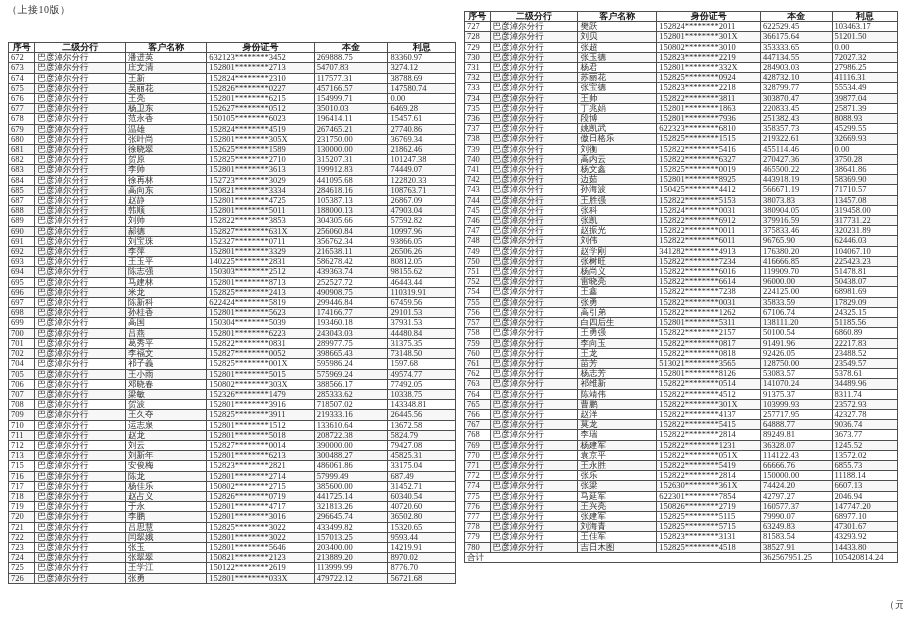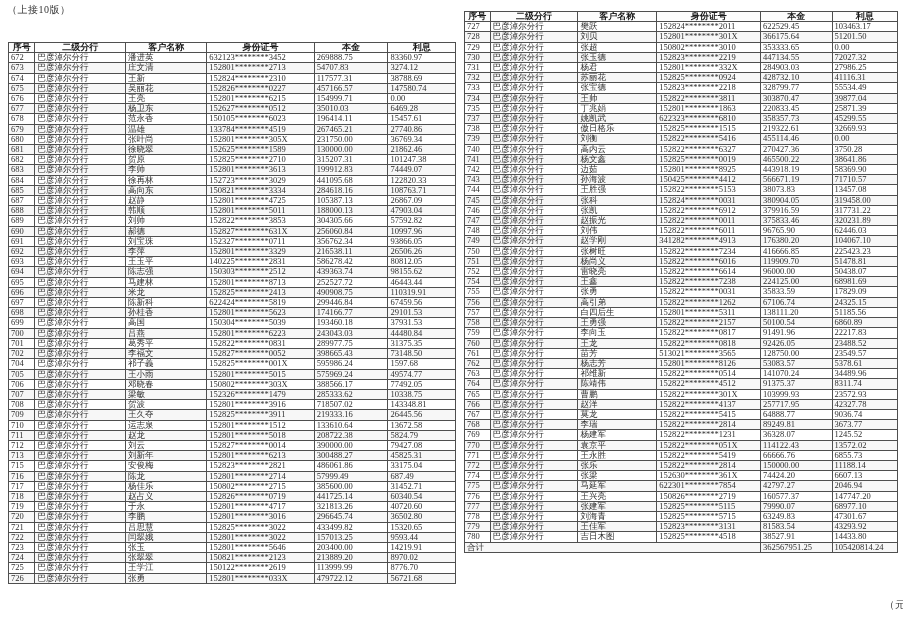--- a/index.html
+++ b/index.html
@@ -101,21 +101,21 @@
           <td class="c1">巴彦淖尔分行</td>
           <td class="c2">范永香</td>
           <td class="c3">150105********6023</td>
           <td class="c4">196414.11</td>
           <td class="c5">15457.61</td>
         </tr>
         <tr>
           <td class="c0">679</td>
           <td class="c1">巴彦淖尔分行</td>
           <td class="c2">温雄</td>
-          <td class="c3">133784********4519</td>
+          <td class="c3">152824********4519</td>
           <td class="c4">267465.21</td>
           <td class="c5">27740.86</td>
         </tr>
         <tr>
           <td class="c0">680</td>
           <td class="c1">巴彦淖尔分行</td>
           <td class="c2">张叶尚</td>
           <td class="c3">152801********305X</td>
           <td class="c4">231750.00</td>
           <td class="c5">36769.34</td>
@@ -543,20 +543,28 @@
           <td class="c4">303870.47</td>
           <td class="c5">39877.04</td>
         </tr>
         <tr>
           <td class="c0">735</td>
           <td class="c1">巴彦淖尔分行</td>
           <td class="c2">丁兆娟</td>
           <td class="c3">152801********1863</td>
           <td class="c4">220833.45</td>
           <td class="c5">25871.39</td>
+        </tr>
+        <tr>
+          <td class="c0">736</td>
+          <td class="c1">巴彦淖尔分行</td>
+          <td class="c2">段博</td>
+          <td class="c3">152801********7936</td>
+          <td class="c4">251382.43</td>
+          <td class="c5">8088.93</td>
         </tr>
         <tr>
           <td class="c0">737</td>
           <td class="c1">巴彦淖尔分行</td>
           <td class="c2">姚凯武</td>
           <td class="c3">622323********6810</td>
           <td class="c4">358357.73</td>
           <td class="c5">45299.55</td>
         </tr>
         <tr>

